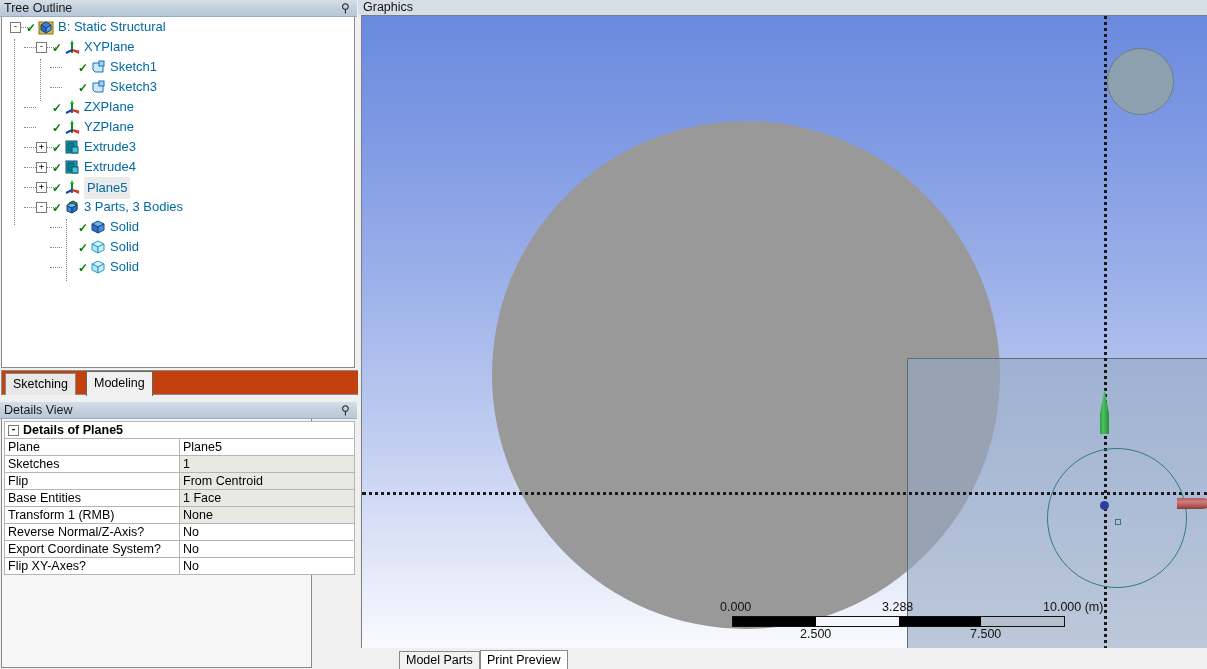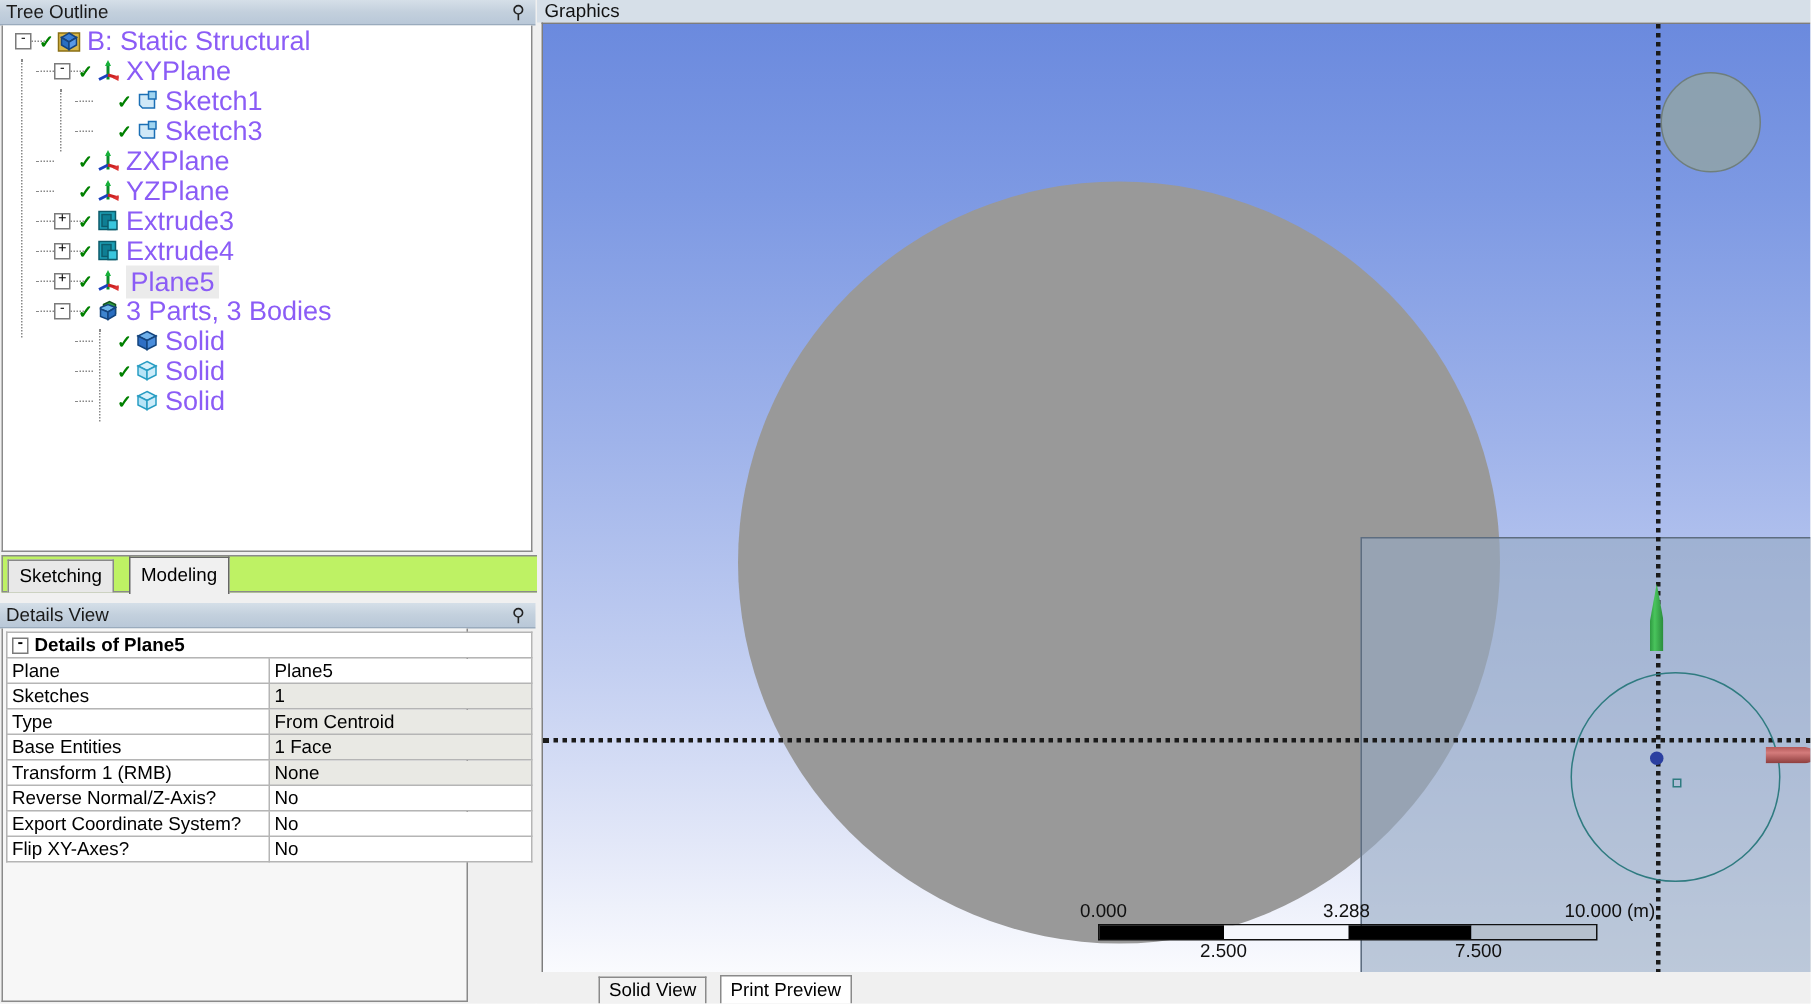--- a/index.html
+++ b/index.html
@@ -27,35 +27,35 @@
   }
 
   
   #tree-panel{position:absolute;left:0;top:0;width:357px;height:369px;box-sizing:border-box;}
   #tree-body{
     position:absolute;left:1px;top:17px;width:354px;height:351px;
     background:#fff;border:1px solid #8a8a8a;border-top:none;box-sizing:border-box;
     overflow:hidden;
   }
   .tnode{position:relative;height:20px;line-height:20px;white-space:nowrap;}
-  .tlabel{font-size:18px;color:#8b5cf6;vertical-align:middle;}
+  .tlabel{font-size:13px;color:#0369a1;vertical-align:middle;}
   .tlabel.sel{background:#ebebeb;padding:1px 3px;}
   .tog{
     position:absolute;width:9px;height:9px;border:1px solid #7b7b7b;background:#fff;
     top:5px;font-size:9px;line-height:7px;text-align:center;color:#000;font-family:"DejaVu Sans Mono",monospace;
     cursor:pointer;
   }
   .dotv{position:absolute;border-left:1px dotted #888;}
   .doth{position:absolute;border-top:1px dotted #888;}
   .chk{position:absolute;width:10px;height:11px;color:#008000;font-size:12px;line-height:11px;font-weight:bold;}
   .ico{position:absolute;width:16px;height:16px;top:2px;}
 
   
   #sk-tabs{position:absolute;left:1px;top:370px;width:358px;height:25px;
-     background:#bef264;border:1px solid #8a8a8a;box-sizing:border-box;}
+     background:#c2410c;border:1px solid #8a8a8a;box-sizing:border-box;}
   .sktab{
     position:absolute;top:2px;height:22px;line-height:21px;padding:0 7px;
     font-size:12.5px;border:1px solid #888;border-bottom:none;background:#e8e8e8;
     box-sizing:border-box;cursor:pointer;
   }
   .sktab.active{background:#f0f0f0;top:0px;height:25px;line-height:23px;border-color:#666;}
 
   
   #details-panel{position:absolute;left:0;top:402px;width:357px;height:267px;}
   #details-body{
@@ -326,21 +326,21 @@
               </tr>
               <tr>
                 <td class="dkey">Plane</td>
                 <td class="dval">Plane5</td>
               </tr>
               <tr>
                 <td class="dkey">Sketches</td>
                 <td class="dval alt">1</td>
               </tr>
               <tr>
-                <td class="dkey">Type</td>
+                <td class="dkey">Flip</td>
                 <td class="dval alt">From Centroid</td>
               </tr>
               <tr>
                 <td class="dkey">Base Entities</td>
                 <td class="dval alt">1 Face</td>
               </tr>
               <tr>
                 <td class="dkey">Transform 1 (RMB)</td>
                 <td class="dval alt">None</td>
               </tr>
@@ -395,18 +395,18 @@
             <div class="seg g" style="width:25%"></div>
           </div>
           <div class="rlab bot" style="left:68px">2.500</div>
           <div class="rlab bot" style="left:238px">7.500</div>
         </div>
 
       </div>
     </div>
 
     <div id="view-tabs">
-        <div class="vtab" style="left: 38px;">Solid View</div>
+        <div class="vtab" style="left: 38px;">Model Parts</div>
         <div class="vtab active" style="left: 119px;">Print Preview</div>
       </div>
   </div>
 
 </div>
 
 </body></html>

